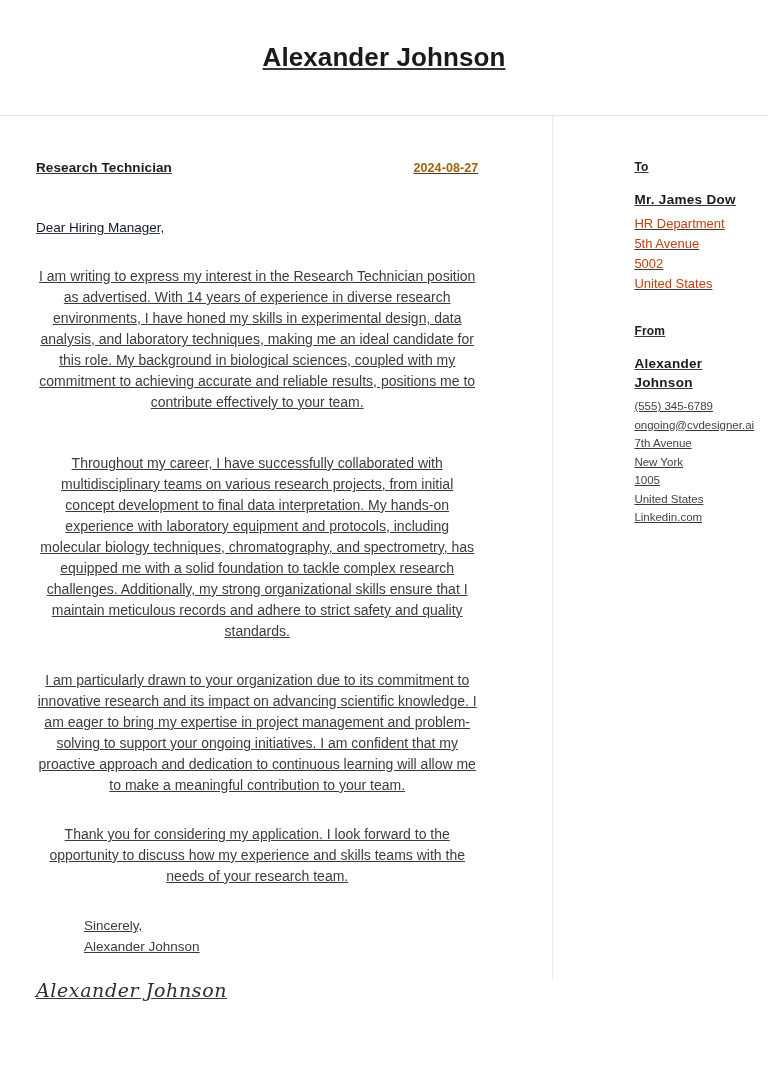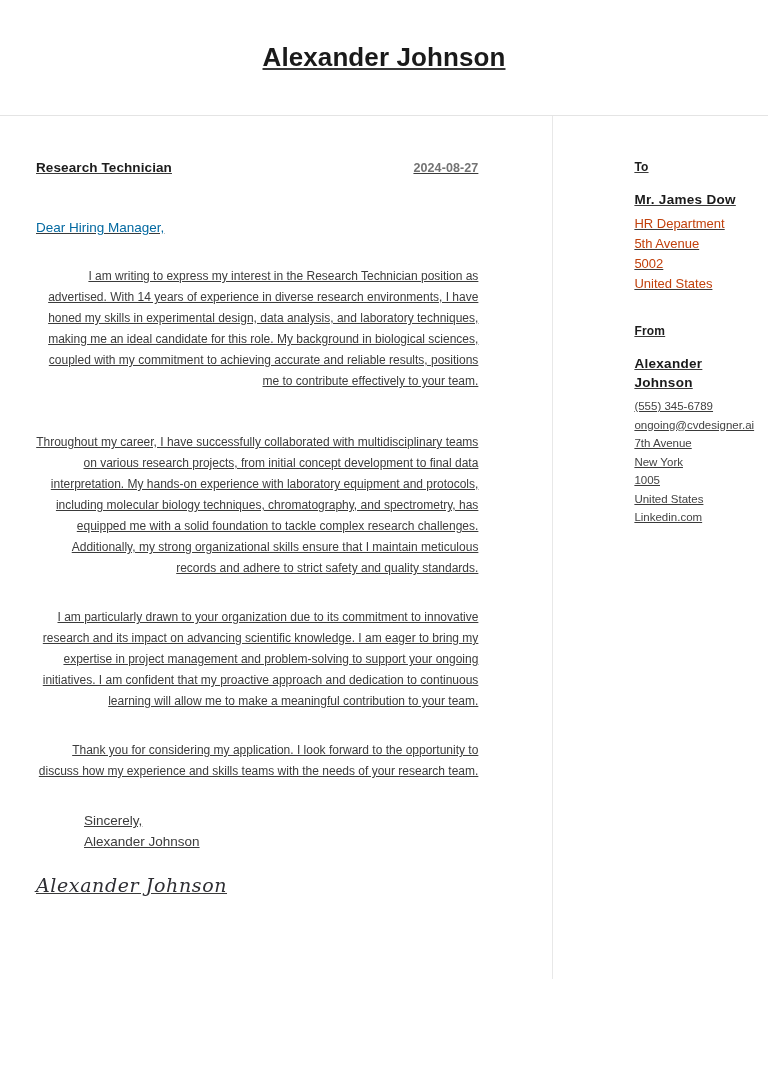--- a/index.html
+++ b/index.html
@@ -89,38 +89,38 @@
   }
   .job-title {
     font-size: 13.5px;
     font-weight: bold;
     color: #1c1c1c;
     letter-spacing: 0.1px;
   }
   .letter-date {
     font-size: 12.5px;
     font-weight: bold;
-    color: #737373;
+    color: #a16207;
     letter-spacing: 0.1px;
     text-align: right;
   }
 
   .salutation {
     font-size: 13.5px;
     line-height: 21px;
-    color: #0369a1;
+    color: #0f172a;
     margin-bottom: 28px;
   }
 
   .letter-para {
-    font-size: 12px;
+    font-size: 14px;
     line-height: 21px;
     color: #3c3c3c;
     margin: 0 0 28px 0;
-    text-align: right;
+    text-align: center;
   }
   .letter-para.gap-large {
     margin-bottom: 40px;
   }
 
   .closing-line {
     font-size: 13.5px;
     line-height: 21px;
     color: #3c3c3c;
     margin-left: 48px;

